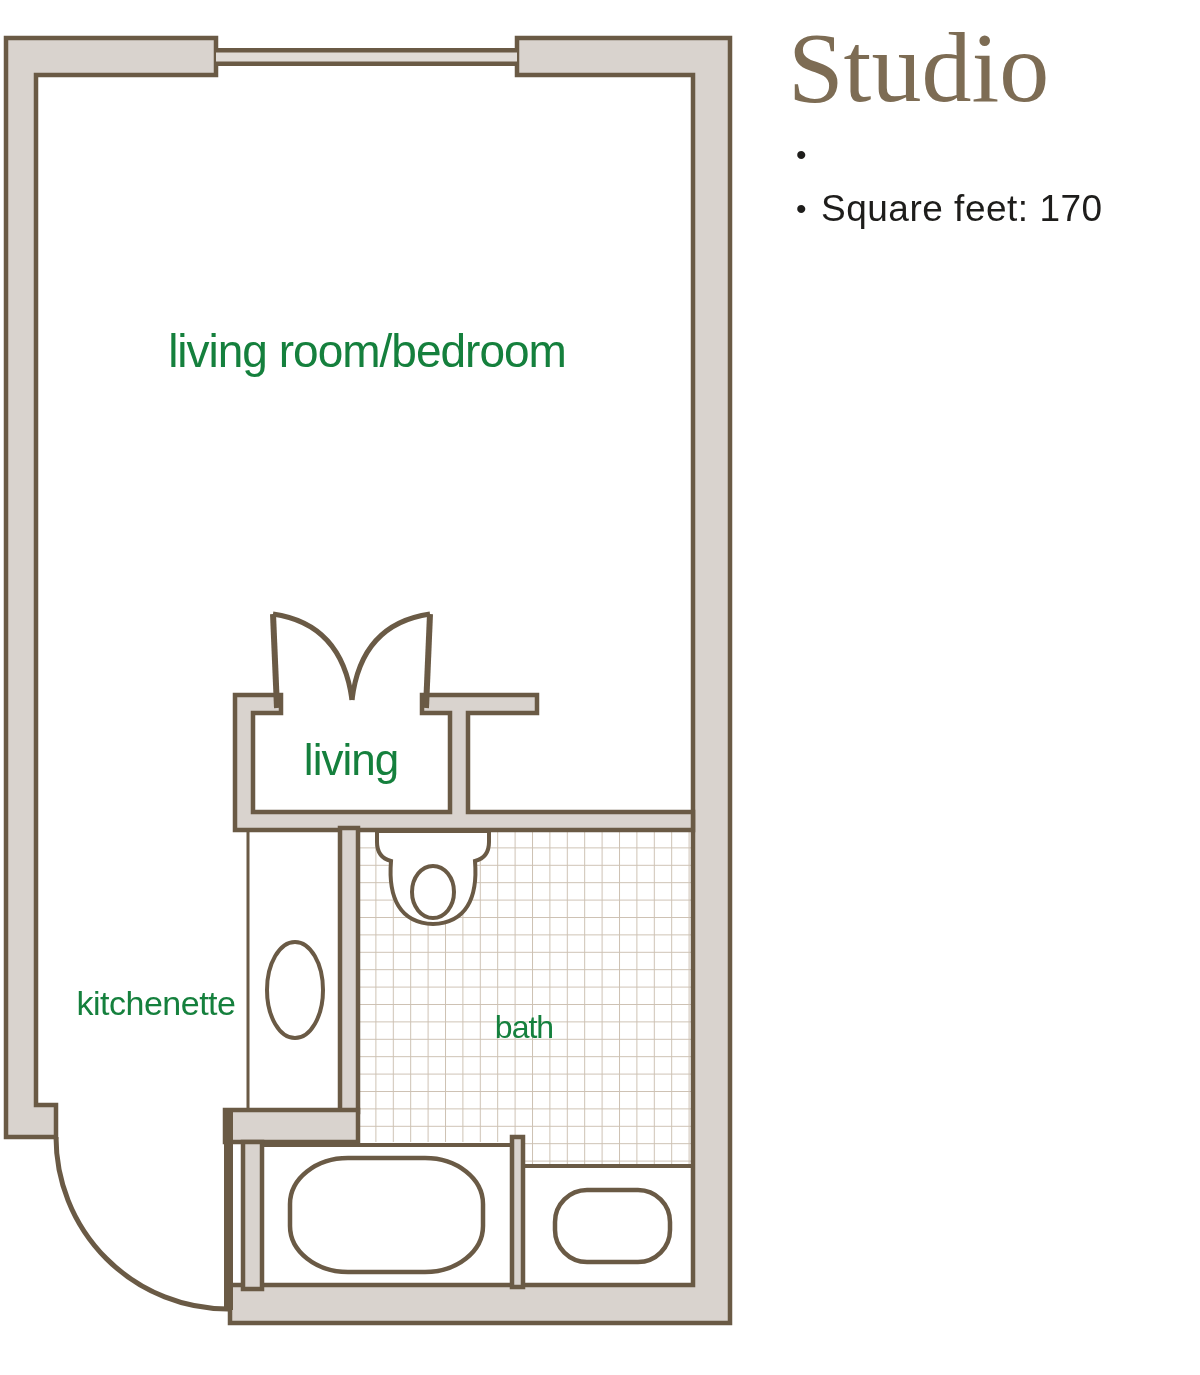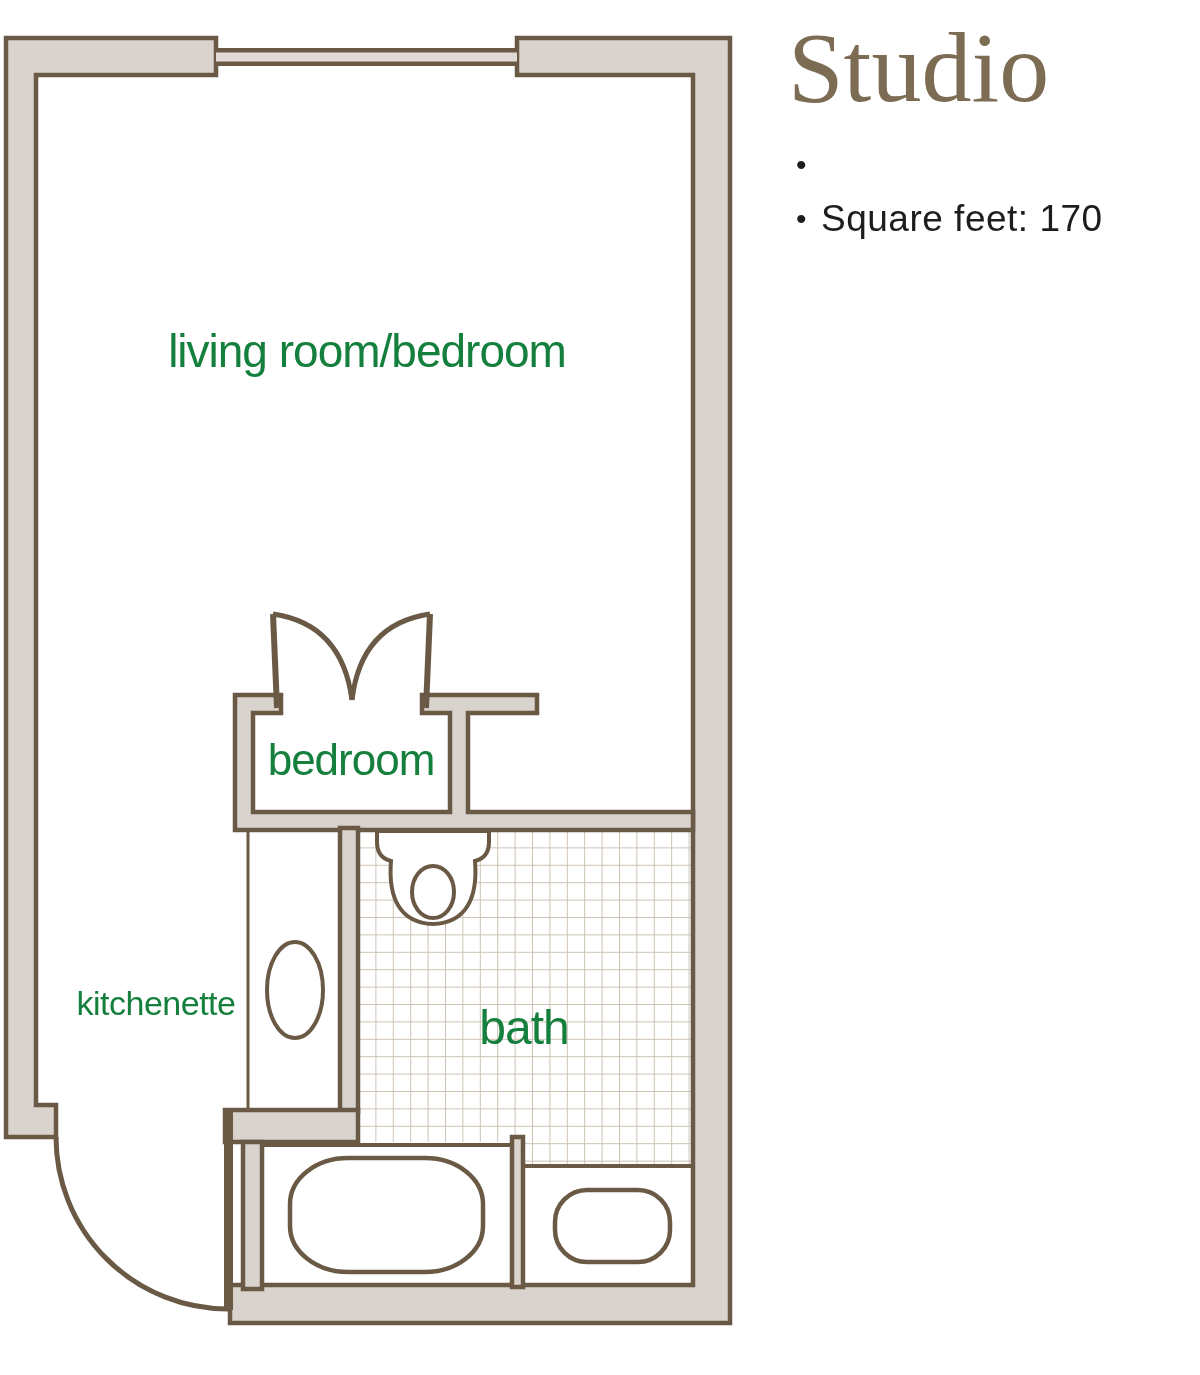--- a/index.html
+++ b/index.html
@@ -16,31 +16,31 @@
   .room-label{
     position:absolute;
     transform:translate(-50%,-50%);
     color:#15803d;
     letter-spacing:-1px;
     white-space:nowrap;
   }
   .label-living{left:367px;top:351px;font-size:46px;}
   .label-closet{left:351px;top:760px;font-size:44px;}
   .label-kitchenette{left:156px;top:1003px;font-size:34px;letter-spacing:-0.5px;}
-  .label-bath{left:524px;top:1027px;font-size:48px;}
+  .label-bath{left:524px;top:1027px;font-size:32px;}
   .info-panel{
     position:absolute;left:788px;top:18px;width:400px;
   }
   .info-title{
     font-family:"Liberation Serif", serif;
     font-size:100px;
     line-height:1.0;
     color:#7d6c54;
     font-weight:normal;
-    margin:0 0 20px 0;
+    margin:0 0 10px 0;
   }
   .info-bullets{
     list-style:none;margin:0;padding:0 0 0 8px;
   }
   .info-bullets li{
     display:flex;align-items:center;
     font-size:37px;
     line-height:54px;
     color:#1e1d1b;
     letter-spacing:0.5px;
@@ -116,21 +116,21 @@
     <path d="M377,831 L377,842 C377,854 383,859 391,861 C388,898 400,923 433,924 C466,923 478,898 475,861 C483,859 489,854 489,842 L489,831 Z"></path>
     <ellipse cx="433" cy="892" rx="21" ry="26"></ellipse>
   </g>
 
   <rect x="290" y="1158" width="193" height="114" rx="58" ry="46" fill="#ffffff" stroke="#6a5a45" stroke-width="4.5"></rect>
 
   <rect x="555" y="1190" width="115" height="72" rx="32" ry="32" fill="#ffffff" stroke="#6a5a45" stroke-width="4.5"></rect>
 </svg>
 
 <div class="room-label label-living">living room/bedroom</div>
-<div class="room-label label-closet">bedroom</div>
+<div class="room-label label-closet">living</div>
 <div class="room-label label-kitchenette">kitchenette</div>
 <div class="room-label label-bath">bath</div>
 
 <div class="info-panel">
   <h1 class="info-title">Studio</h1>
   <ul class="info-bullets">
     <li>
       <span class="bullet-dot">•</span>
     </li>
     <li>

